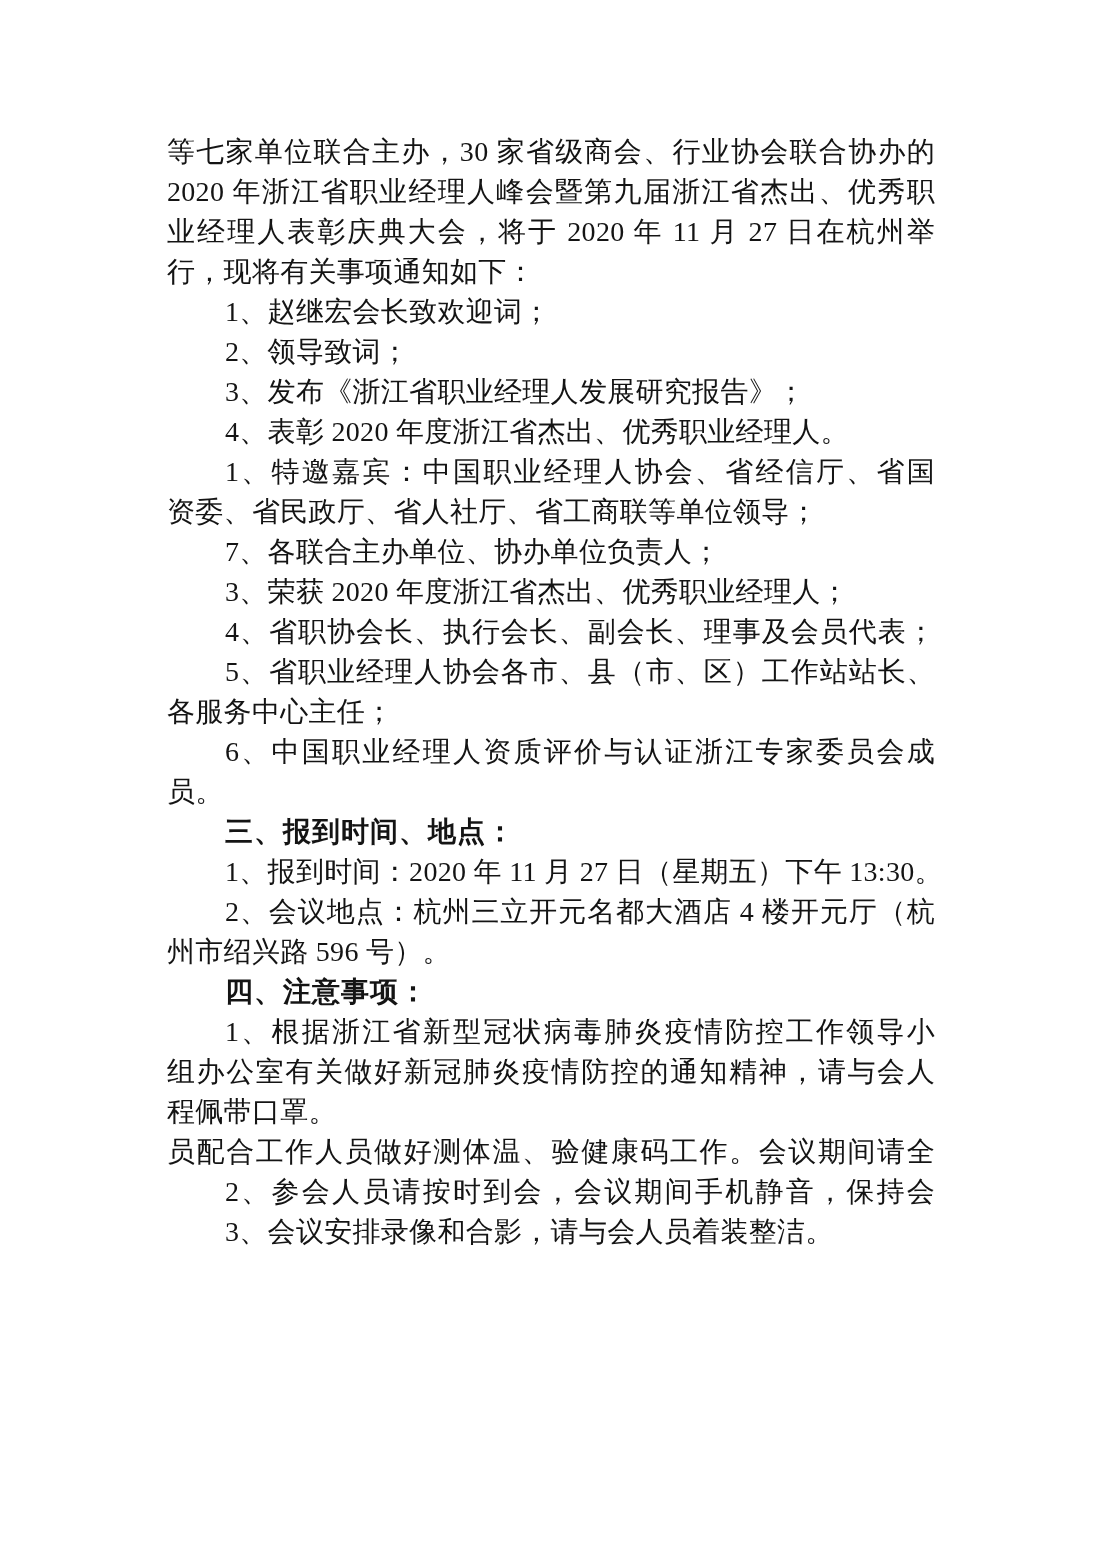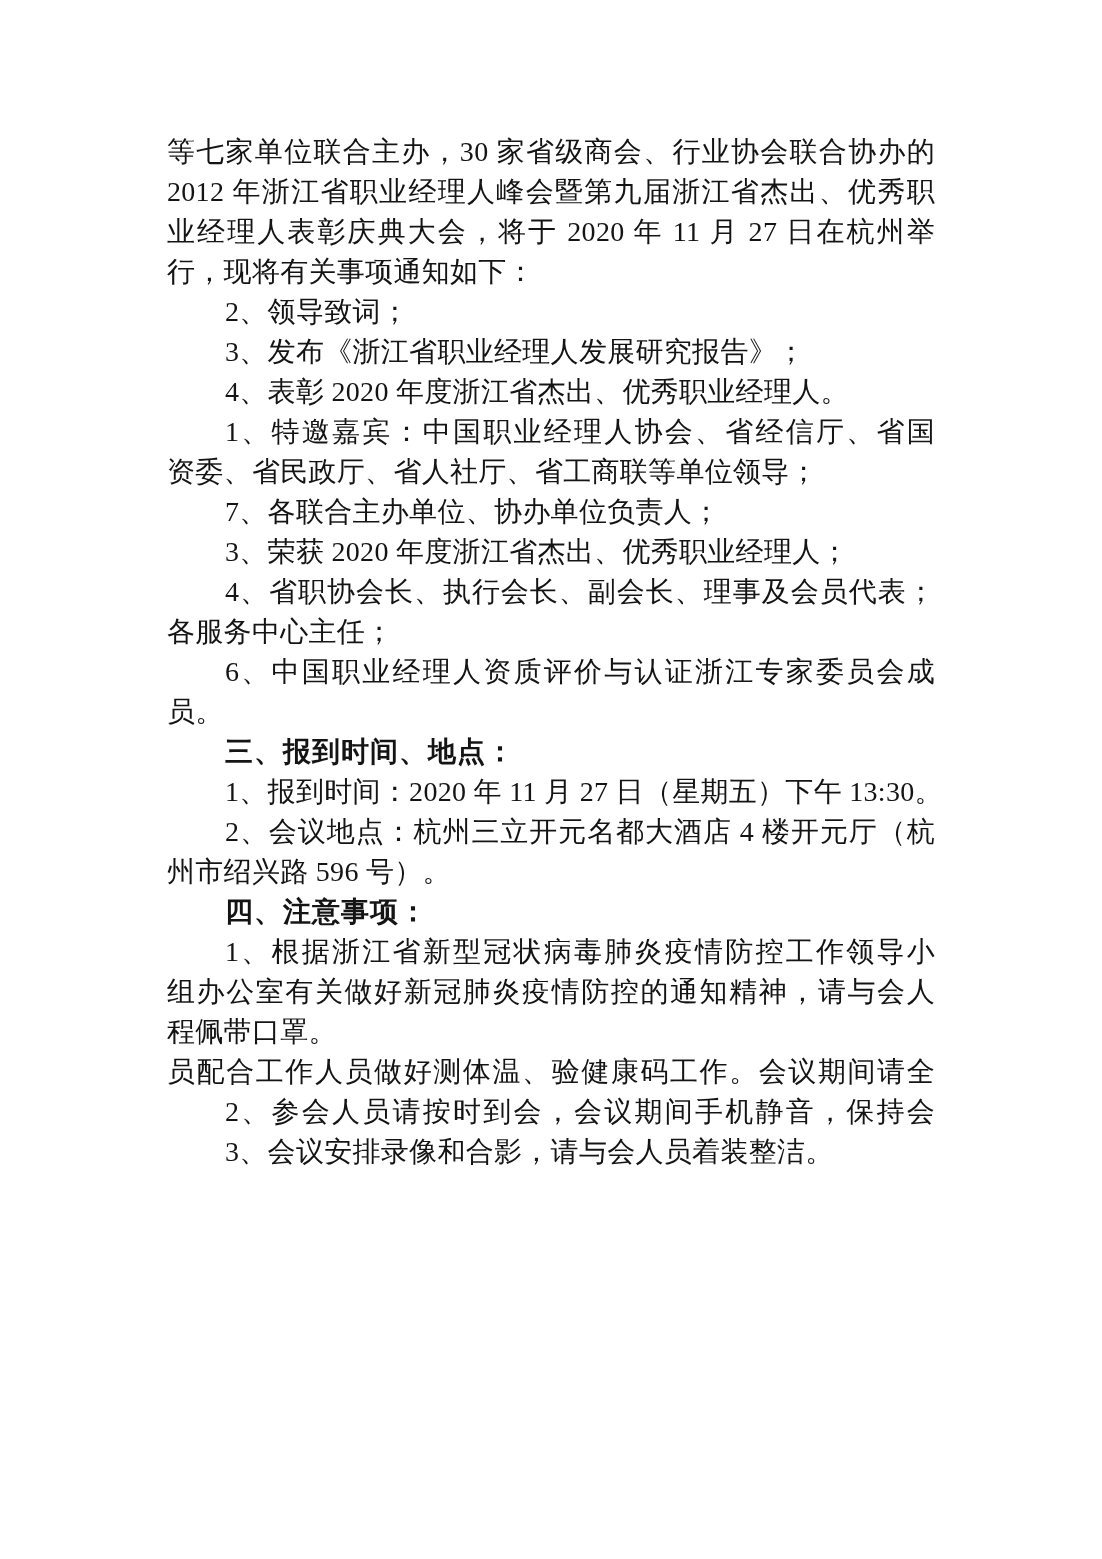--- a/index.html
+++ b/index.html
@@ -46,31 +46,33 @@
     font-weight: bold;
     letter-spacing: 1px;
   }
 </style>
 </head>
 <body>
 
 <div class="page">
   <div class="content">
     <div class="line full">等七家单位联合主办，30 家省级商会、行业协会联合协办的</div>
-    <div class="line full">2012 年浙江省职业经理人峰会暨第九届浙江省杰出、优秀职</div>
+    <div class="line full">2020 年浙江省职业经理人峰会暨第九届浙江省杰出、优秀职</div>
     <div class="line full">业经理人表彰庆典大会，将于 2020 年 11 月 27 日在杭州举</div>
     <div class="line">行，现将有关事项通知如下：</div>
+    <div class="line indent">1、赵继宏会长致欢迎词；</div>
     <div class="line indent">2、领导致词；</div>
     <div class="line indent">3、发布《浙江省职业经理人发展研究报告》；</div>
     <div class="line indent">4、表彰 2020 年度浙江省杰出、优秀职业经理人。</div>
     <div class="line indent full">1、特邀嘉宾：中国职业经理人协会、省经信厅、省国</div>
     <div class="line">资委、省民政厅、省人社厅、省工商联等单位领导；</div>
     <div class="line indent">7、各联合主办单位、协办单位负责人；</div>
     <div class="line indent">3、荣获 2020 年度浙江省杰出、优秀职业经理人；</div>
     <div class="line indent full">4、省职协会长、执行会长、副会长、理事及会员代表；</div>
+    <div class="line indent full">5、省职业经理人协会各市、县（市、区）工作站站长、</div>
     <div class="line">各服务中心主任；</div>
     <div class="line indent full">6、中国职业经理人资质评价与认证浙江专家委员会成</div>
     <div class="line">员。</div>
     <div class="line heading indent">三、报到时间、地点：</div>
     <div class="line indent">1、报到时间：2020 年 11 月 27 日（星期五）下午 13:30。</div>
     <div class="line indent full">2、会议地点：杭州三立开元名都大酒店 4 楼开元厅（杭</div>
     <div class="line">州市绍兴路 596 号）。</div>
     <div class="line heading indent">四、注意事项：</div>
     <div class="line indent full">1、根据浙江省新型冠状病毒肺炎疫情防控工作领导小</div>
     <div class="line full">组办公室有关做好新冠肺炎疫情防控的通知精神，请与会人</div>

